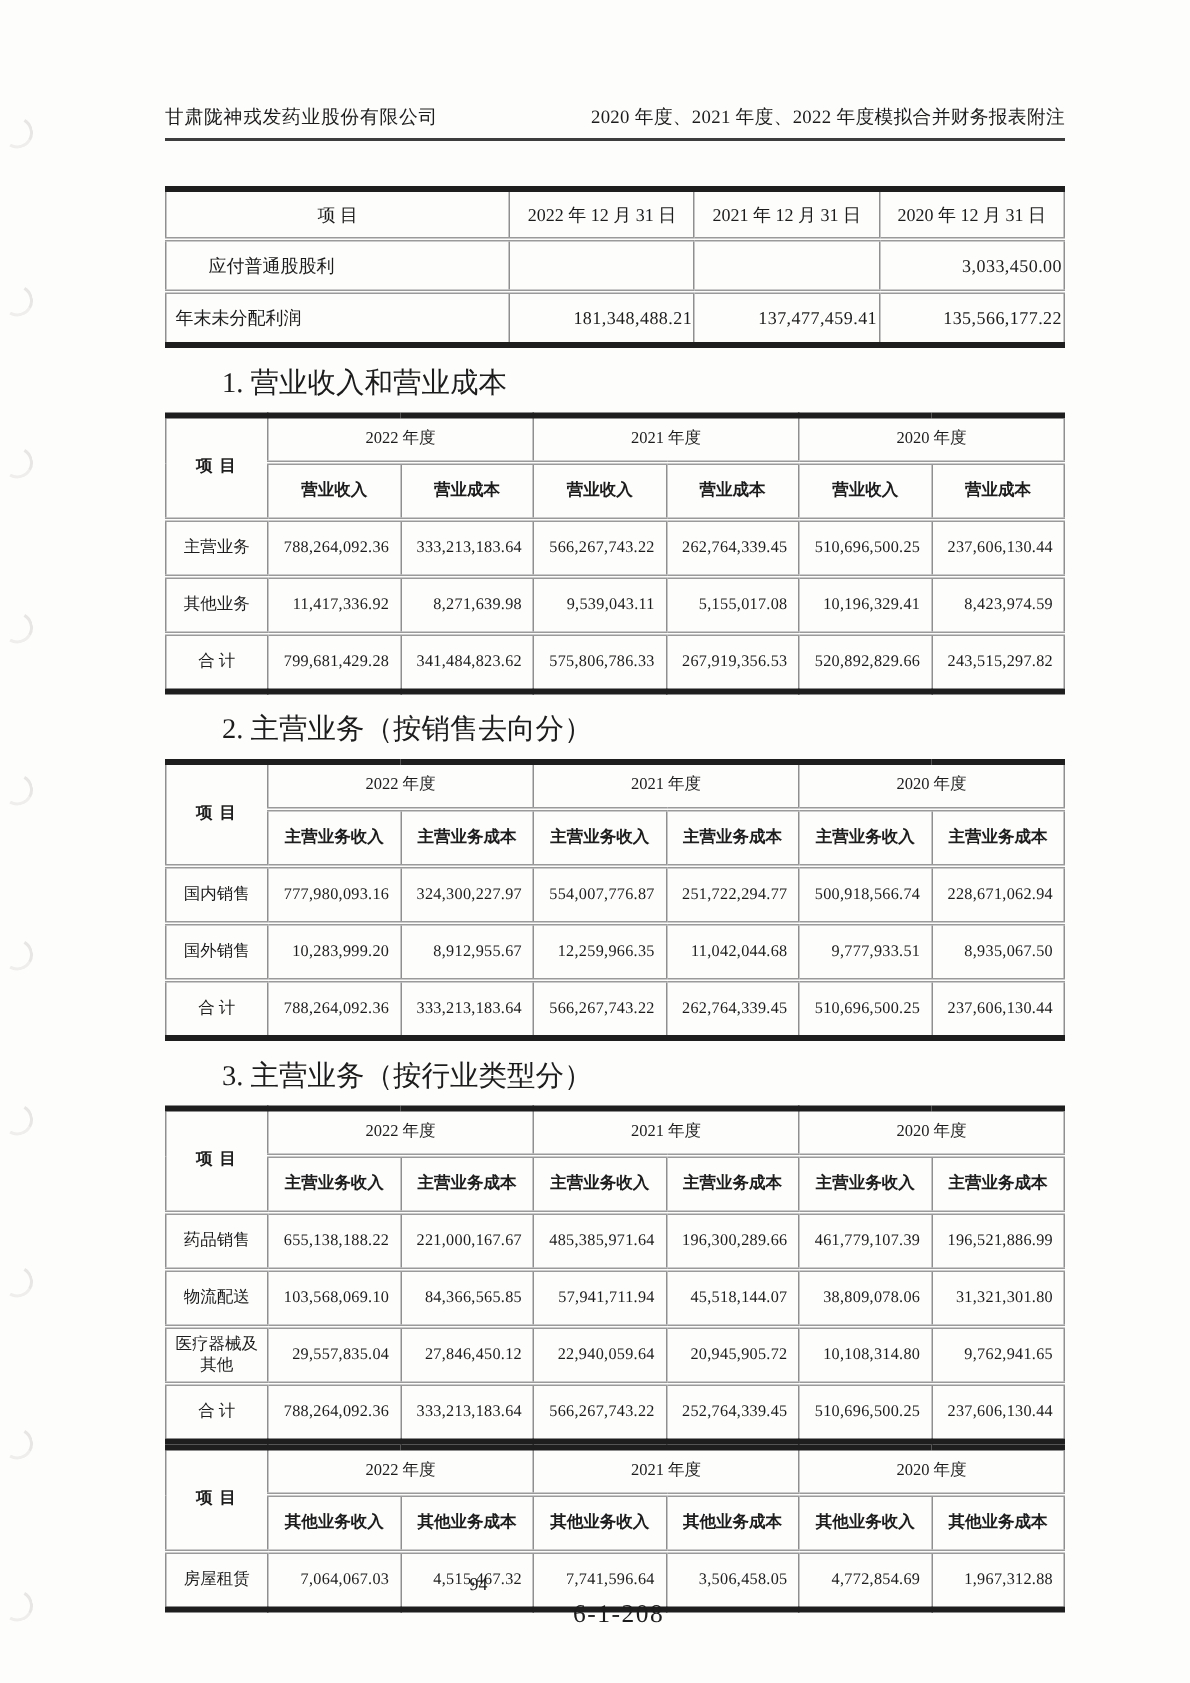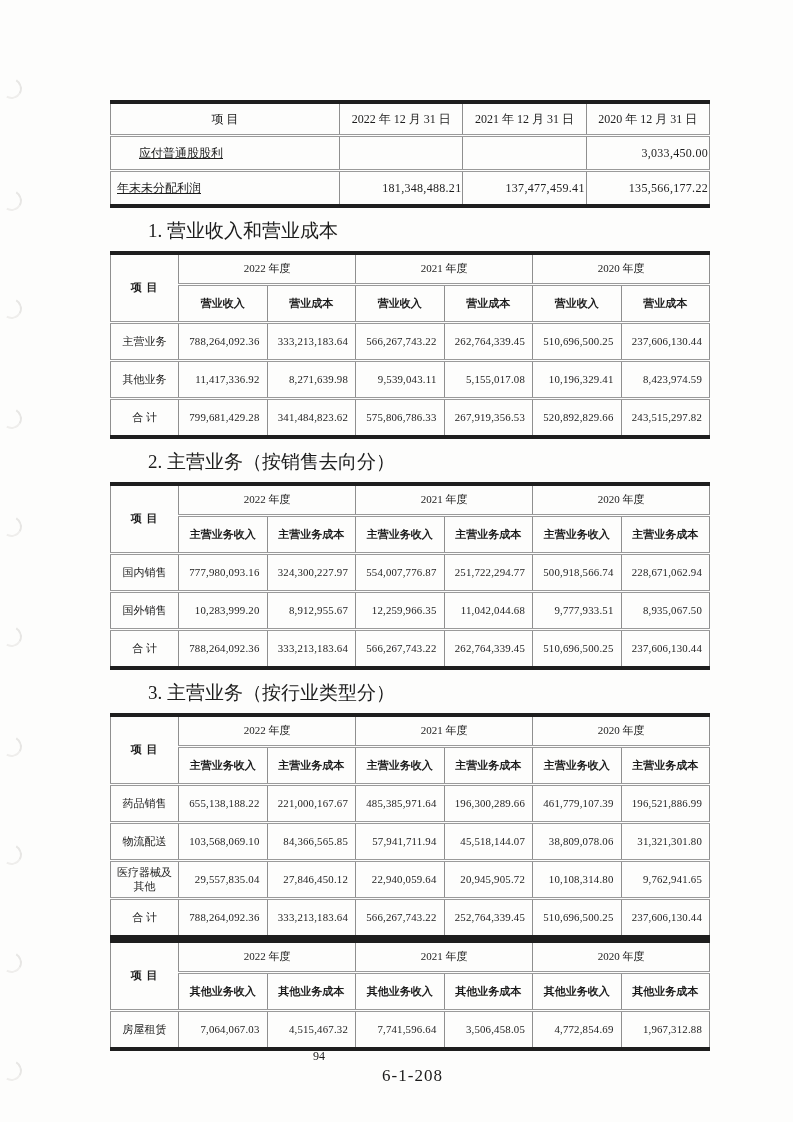--- a/index.html
+++ b/index.html
@@ -29,21 +29,21 @@
     border:1px solid #8f8f8f; border-top:3px double #9a9a9a;
     font-weight:normal; vertical-align:middle; line-height:1.25;
     overflow:hidden;
   }
   table.fin tr:first-child th { border-top:none; }
 
   
   .t-div { margin-top:30px; font-size:12px; }
   .t-div th { height:28px; text-align:center; }
   .t-div td { height:30px; }
-  .t-div td.row-label { text-align:left; padding-left:6px;text-decoration:underline; }
+  .t-div td.row-label { text-align:left; padding-left:6px; }
   .t-div td.row-label.indent { padding-left:28px; }
   .t-div td.amount { text-align:right; letter-spacing:.3px; }
 
   
   .t-year { font-size:11px; }
   .t-year th.item-col { font-weight:bold; letter-spacing:1px; }
   .t-year tr.year-row th { height:26px; text-align:center; }
   .t-year tr.sub-row th { height:33px; text-align:center; font-weight:bold; }
   .t-year td { height:31px; }
   .t-year td.row-label { text-align:center; padding:2px; }
@@ -53,20 +53,24 @@
   .sub-title { font-size:19px; font-weight:normal; margin:10px 0 7px 38px; }
 
   .page-num { position:absolute; left:0; width:638px; top:1049px; text-align:center; font-size:12px; }
   .doc-code { position:absolute; left:0; width:793px; top:1066px; text-align:center; font-size:17px; letter-spacing:1px;margin-left:16px; }
 </style>
 </head>
 <body>
 
 <div class="page">
 
+  <div class="doc-header">
+    <span class="company">甘肃陇神戎发药业股份有限公司</span>
+    <span class="title">2020 年度、2021 年度、2022 年度模拟合并财务报表附注</span>
+  </div>
 
   <table class="fin t-div">
     <colgroup>
         <col style="width:225px">
         <col style="width:121px">
         <col style="width:121px">
         <col style="width:121px">
       </colgroup>
     <thead>
       <tr>

